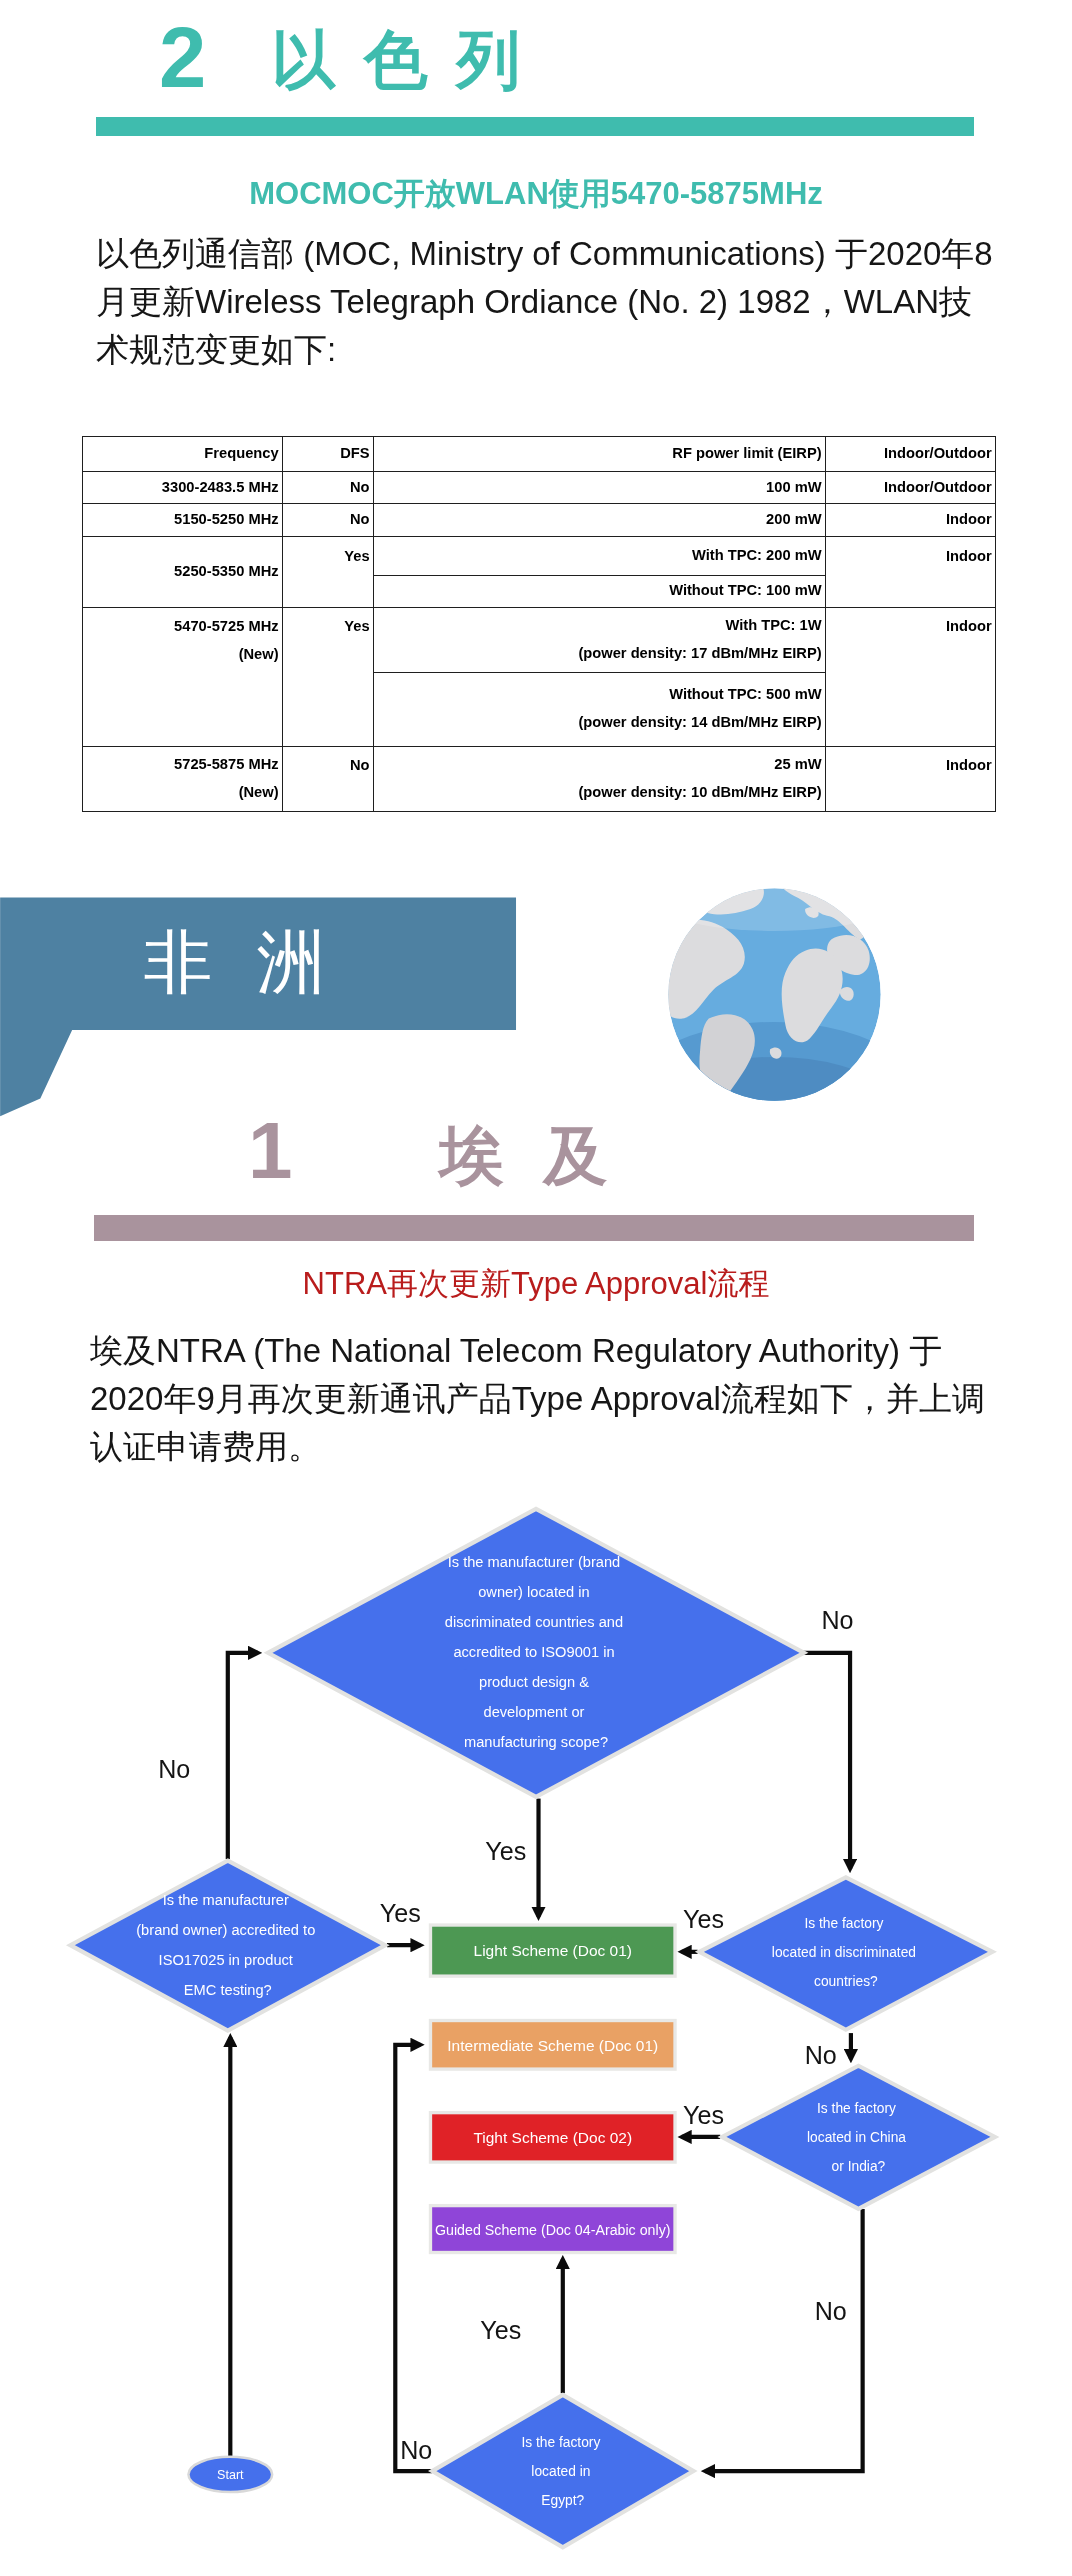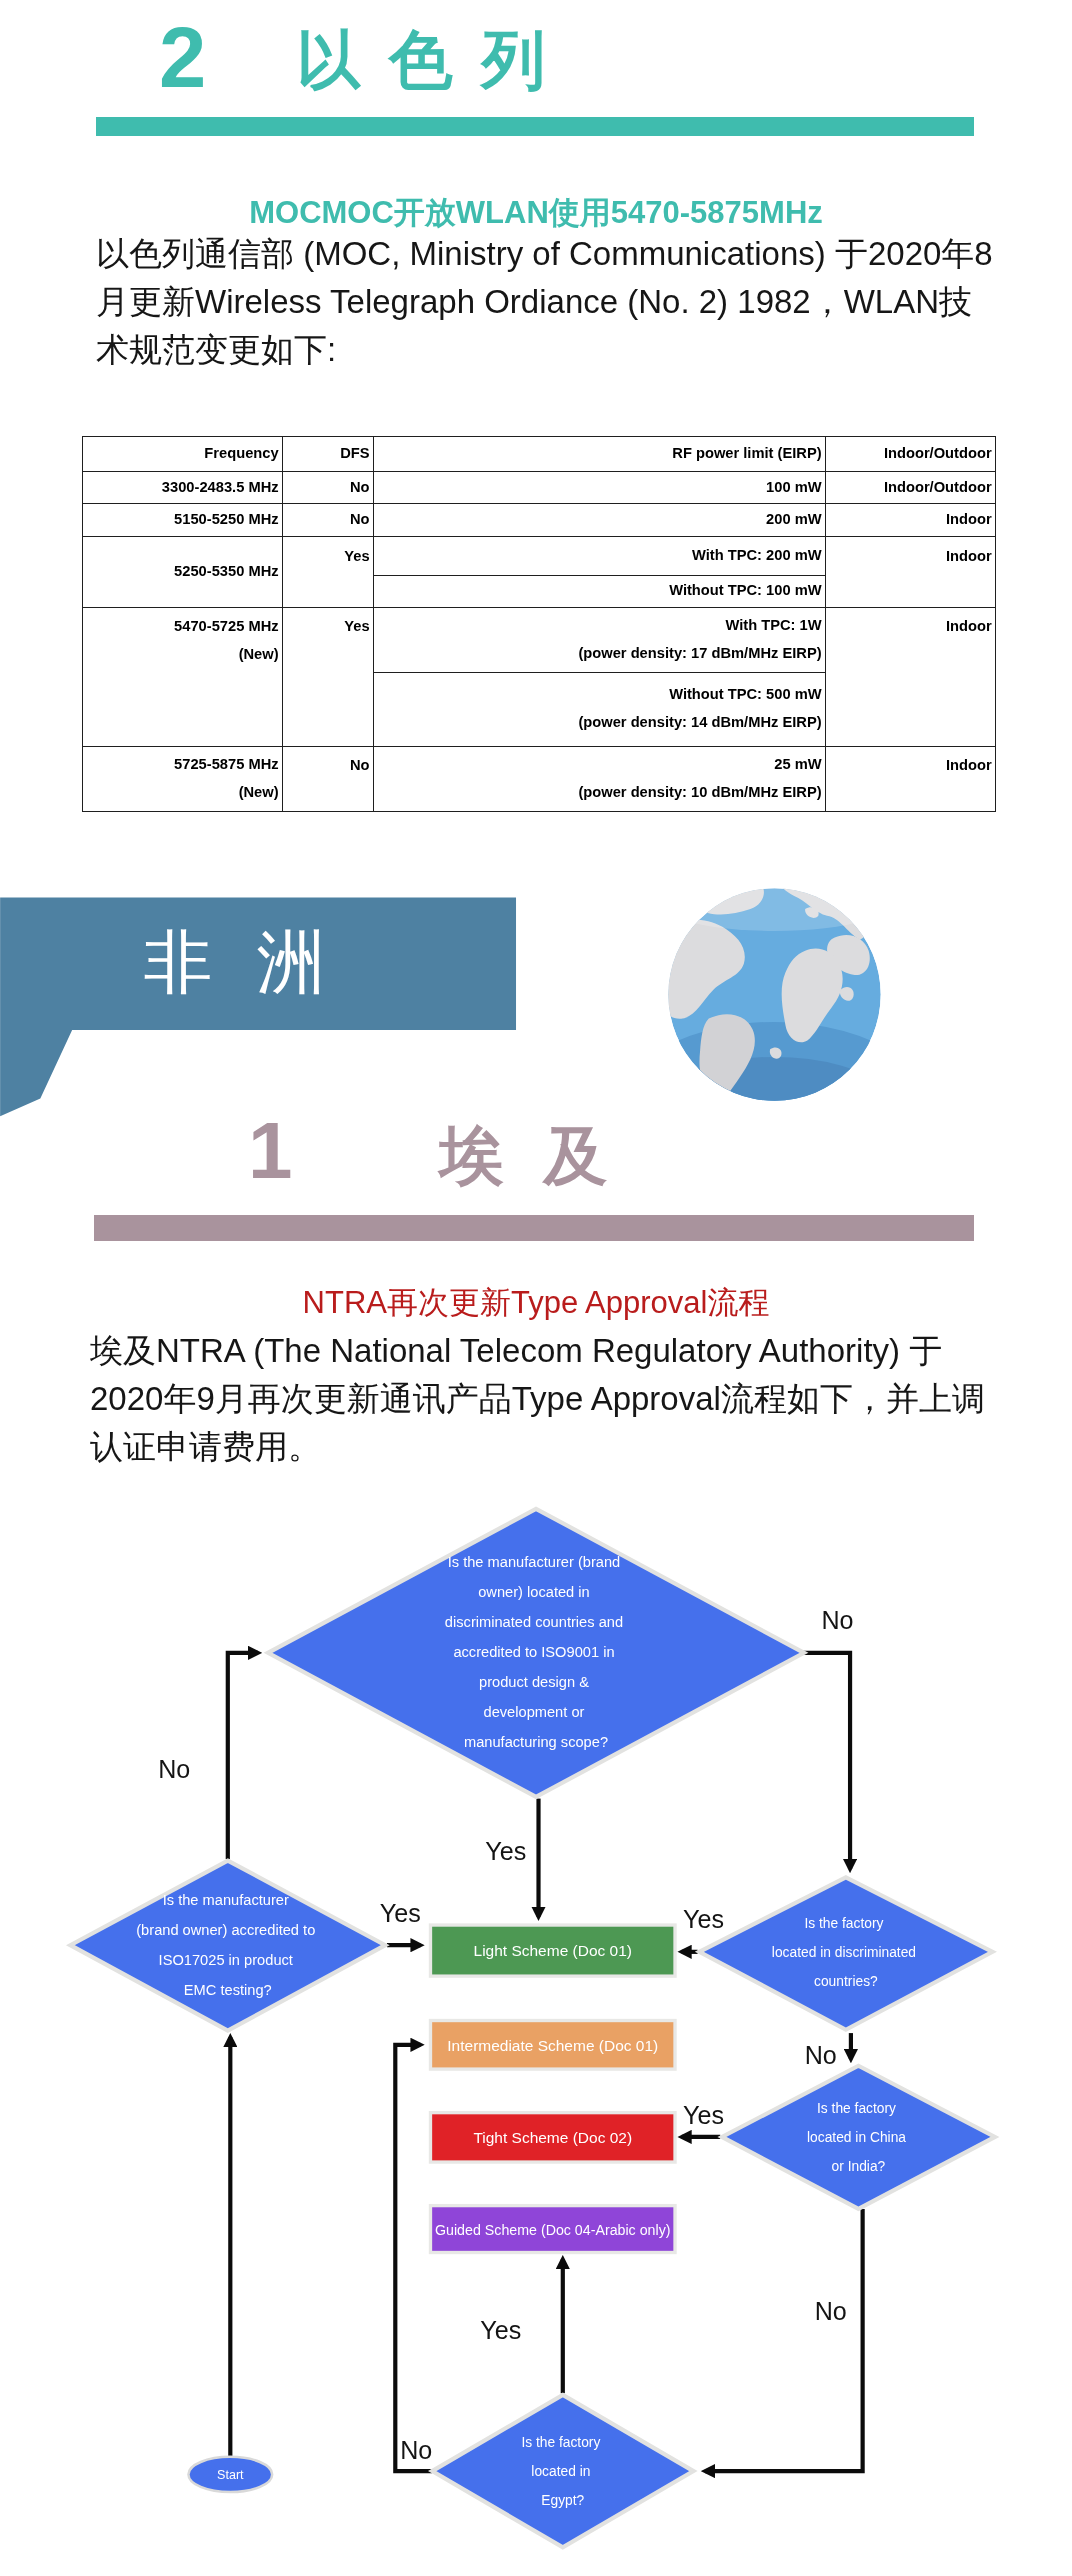--- a/index.html
+++ b/index.html
@@ -6,24 +6,24 @@
   html,body { background:#ffffff; }
   body { font-family:"Liberation Sans", sans-serif; color:#1b1b1b; }
   .page { position:relative; width:1072px; height:2576px; background:#fff; overflow:hidden; }
 
   
   .heading-row { position:absolute; display:flex; align-items:flex-start; }
   .israel-heading { top:15px; left:159px; }
   .heading-num { font-size:85px; font-weight:bold; line-height:1; }
   .israel-heading .heading-num { color:#3FBCAE; }
   .heading-title { font-size:64px; font-weight:bold; line-height:1; padding-top:13.4px; letter-spacing:28.5px; }
-  .israel-heading .heading-title { color:#3FBCAE; margin-left:90px; }
+  .israel-heading .heading-title { color:#3FBCAE; margin-left:65px; }
   .accent-bar { position:absolute; }
   .teal-bar { top:117px; left:96px; width:878px; height:19px; background:#3FBCAE; }
-  .subtitle { position:absolute; width:100%; text-align:center;margin-top:19px; }
+  .subtitle { position:absolute; width:100%; text-align:center; }
   .israel-subtitle { top:173px; font-size:31px; font-weight:bold; color:#3FBCAE; }
   .para { position:absolute; font-size:33px; line-height:48px; color:#161616; }
   .israel-para { top:230px; left:96px; width:905px; }
 
   
   .freq-table { position:absolute; top:436px; left:82px; width:914px; border-collapse:collapse; table-layout:fixed; }
   .freq-table td, .freq-table th { border:1.7px solid #1f1f1f; text-align:right; vertical-align:middle;
        font-size:14.7px; font-weight:bold; color:#000; line-height:1.9; padding:1.7px 3.4px; }
   .col-freq { width:200px; } .col-dfs { width:91px; } .col-rf { width:452px; } .col-loc { width:170px; }
 

